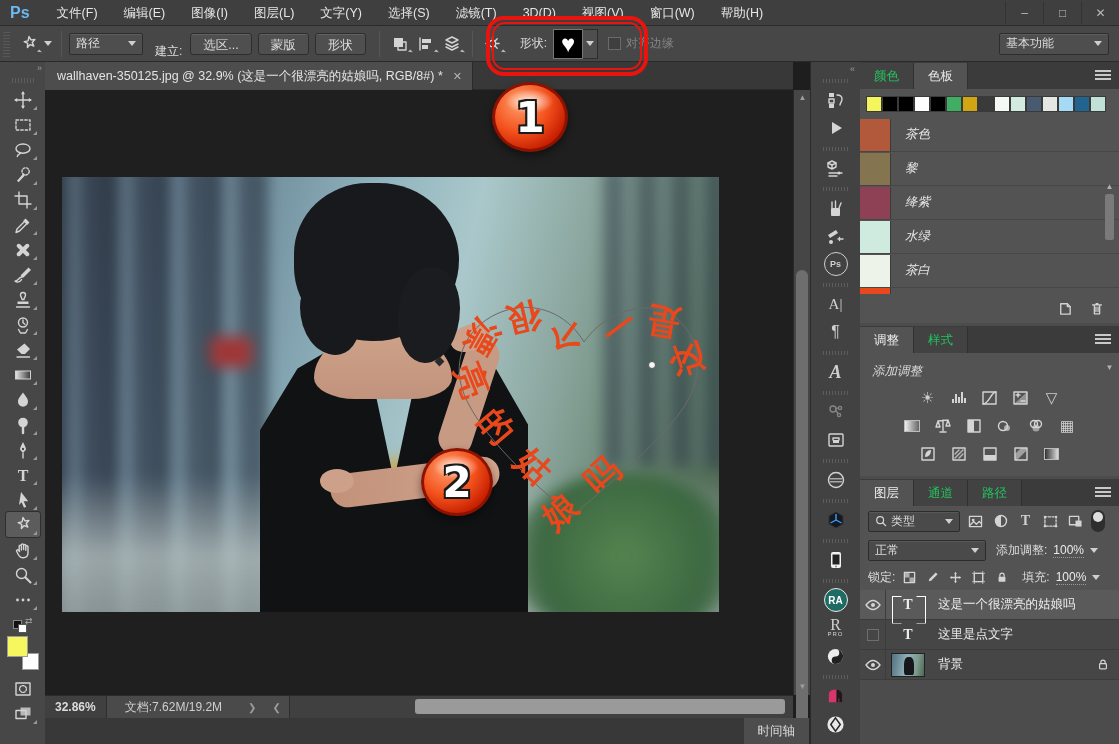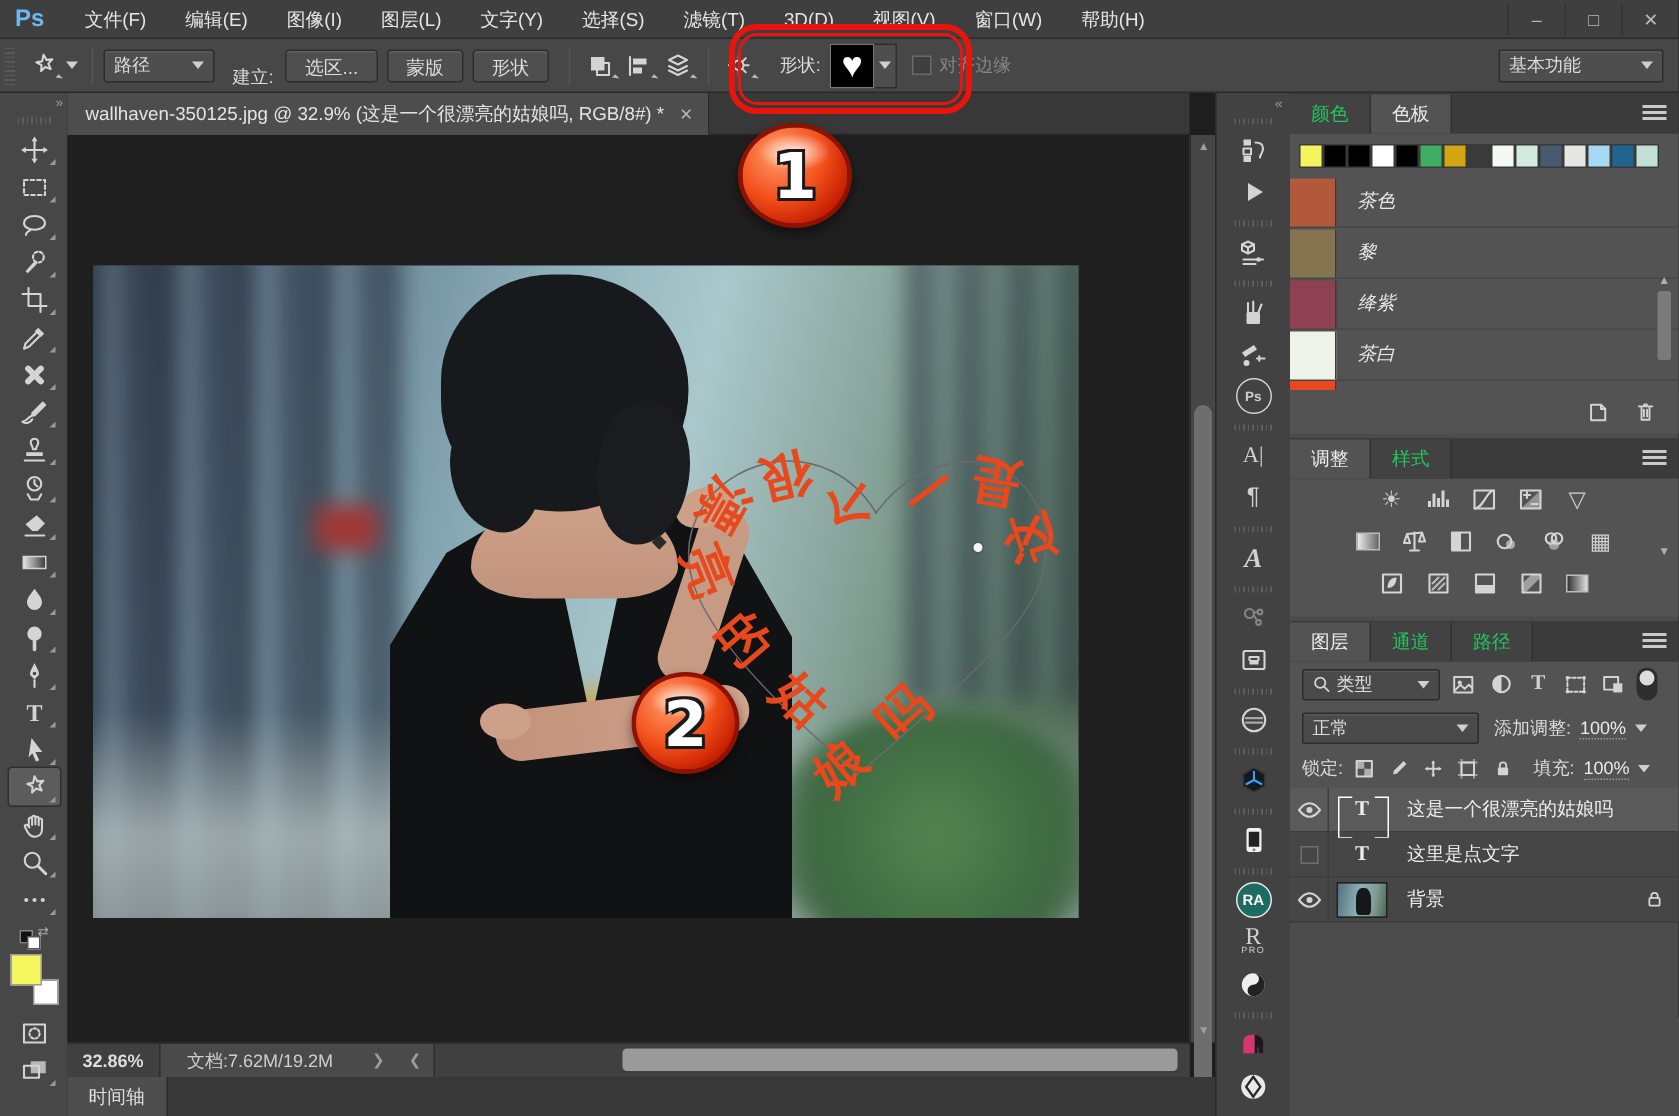--- a/index.html
+++ b/index.html
@@ -127,21 +127,21 @@
   #vscroll { position:absolute; left:793px; top:90px; width:17px; height:605px; background:#464646; border-left:1px solid #2a2a2a; }
   #vscroll .arr { position:absolute; left:0; width:17px; height:16px; color:#9e9e9e; font-size:8px; text-align:center; line-height:16px; }
   #vthumb { position:absolute; left:2px; top:180px; width:12px; height:460px; background:#6e6e6e; border-radius:6px; }
   #statusbar { position:absolute; left:45px; top:695px; width:748px; height:23px; background:#4a4a4a;
     border-top:1px solid #2a2a2a; display:flex; align-items:center; font-size:12px; }
   #status-zoom { background:#404040; height:100%; display:flex; align-items:center; padding:0 10px; border-right:1px solid #2e2e2e; font-weight:bold; }
   #status-doc { padding:0 18px; color:#cfcfcf; }
   .status-arr { color:#9c9c9c; padding:0 8px; font-size:10px; }
   #hscroll { flex:1; height:100%; position:relative; background:#404040; border-left:1px solid #2e2e2e; }
   #hthumb { position:absolute; left:125px; top:3px; width:370px; height:15px; background:#9a9a9a; border-radius:3px; }
-  #timeline { position:absolute; left:45px; top:718px; width:765px; height:26px; background:#383838; display:flex; }
+  #timeline { position:absolute; left:45px; top:718px; width:765px; height:26px; background:#383838; display:flex;justify-content:flex-end; }
   #timeline-tab { background:#4d4d4d; padding:0 14px; display:flex; align-items:center; font-size:12.5px; border-right:1px solid #2a2a2a; }
 
   
   #dock { position:absolute; left:810px; top:62px; width:50px; height:682px; background:#424242;
     border-left:1px solid #2a2a2a; display:flex; flex-direction:column; align-items:center; }
   #dock-header { width:100%; text-align:right; color:#9a9a9a; font-size:9px; padding:2px 6px 0; letter-spacing:-1px; }
   .dock-grip { width:26px; height:4px; margin:5px 0 3px;
     background:repeating-linear-gradient(90deg,#5d5d5d 0 1px,transparent 1px 3px); }
   .dock-btn { width:34px; height:28px; display:flex; align-items:center; justify-content:center;
     color:#d0d0d0; font-size:16px; }
@@ -685,20 +685,24 @@
       </div>
       <div class="sw-row">
         <div class="sw-chip" style="background-color: rgb(132, 116, 79);"></div>
         <div class="sw-name">黎</div>
       </div>
       <div class="sw-row">
         <div class="sw-chip" style="background-color: rgb(142, 65, 85);"></div>
         <div class="sw-name">绛紫</div>
       </div>
       <div class="sw-row">
+        <div class="sw-chip" style="background-color: rgb(207, 234, 222);"></div>
+        <div class="sw-name">水绿</div>
+      </div>
+      <div class="sw-row">
         <div class="sw-chip" style="background-color: rgb(238, 243, 233);"></div>
         <div class="sw-name">茶白</div>
       </div>
       <div style="height:6px;overflow:hidden">
           <div class="sw-chip" style="height: 6px; background-color: rgb(232, 72, 27);"></div>
         </div>
       <div id="sw-footer">
         <svg class="ico lf-ic" width="17" height="17" viewBox="0 0 18 18">
             <path d="M5 4h7l3 3v8H5z"></path>
             <path d="M12 4v3h3"></path>
@@ -715,20 +719,21 @@
     </div>
   </div>
 
   <div style="margin-top:3px">
     <div class="panel-tabs">
       <div class="ptab active">调整</div>
       <div class="ptab">样式</div>
       <div class="pmenu"></div>
     </div>
     <div class="panel-body" style="padding-bottom:8px">
+      <div id="adj-label">添加调整</div>
       <div class="adj-row">
         <div class="adj-ic">☀</div>
         <div class="adj-ic">
             <svg class="ico" width="18" height="16" viewBox="0 0 18 16">
               <path class="f" d="M2 13V9h2v4zM5 13V4h2v9zM8 13V7h2v6zM11 13V2h2v11zM14 13V8h2v5z"></path>
             </svg>
           </div>
         <div class="adj-ic">
             <svg class="ico" width="17" height="16" viewBox="0 0 17 16">
               <rect x="2" y="2" width="13" height="12"></rect>

